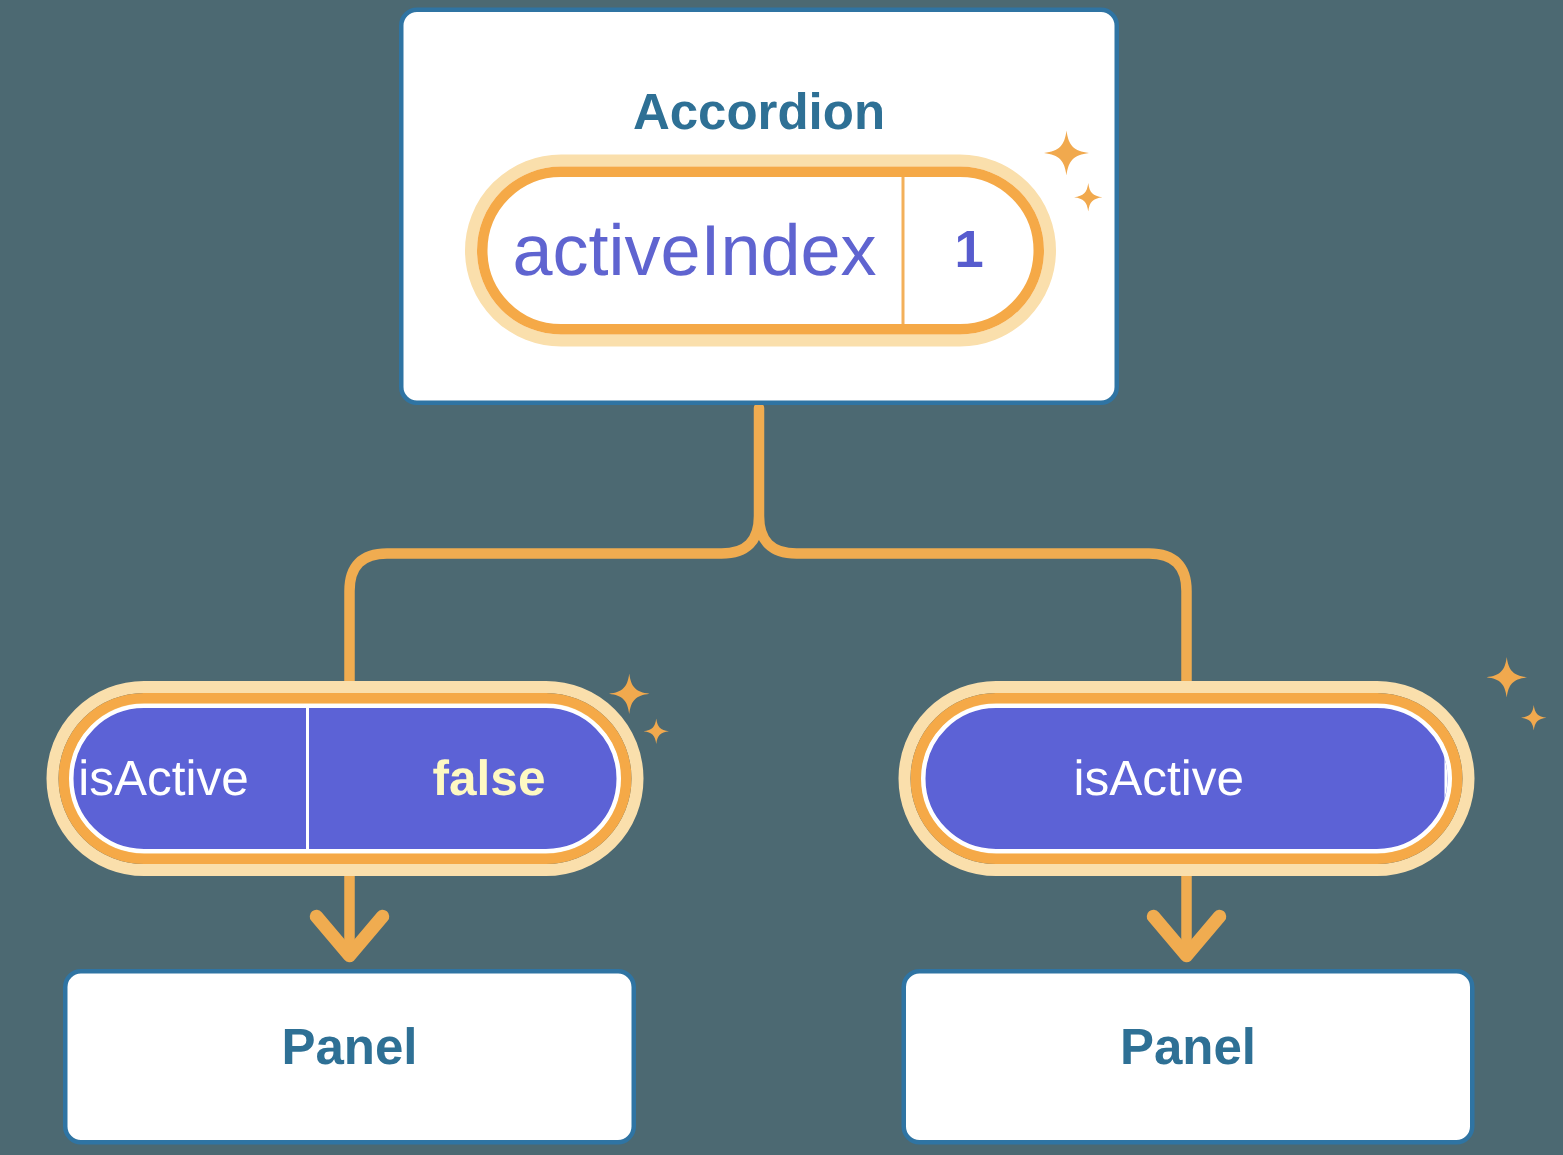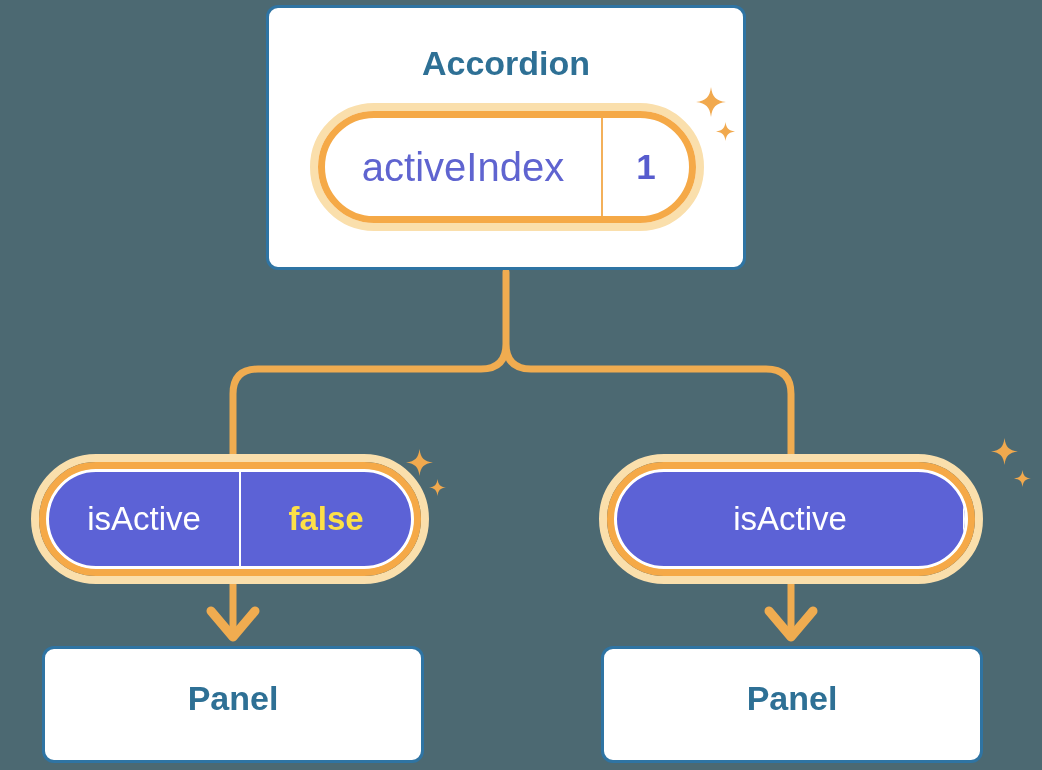--- a/index.html
+++ b/index.html
@@ -24,21 +24,21 @@
   }
   .accordion-box { left: 266px; top: 5px; width: 480px; height: 265px; }
   .node-title {
     position: absolute;
     left: 0; right: 0;
     text-align: center;
     font-size: 34px;
     font-weight: 600;
     color: #2E7095;
   }
-  .accordion-title { top: 36px; }
+  .accordion-title { top: 48px; }
 
   
   .pill-halo {
     position: absolute;
     border: 8px solid #FADFAC;
     border-radius: 999px;
     box-sizing: border-box;
     z-index: 3;
   }
   .pill-ring {
@@ -48,21 +48,21 @@
     box-sizing: border-box;
     display: flex;
     align-items: stretch;
     overflow: hidden;
     background: #ffffff;
   }
   .state-pill { left: 310px; top: 103px; width: 394px; height: 128px; }
   .state-label {
     flex: 1;
     display: flex; align-items: center; justify-content: center;
-    font-size: 40px;
+    font-size: 48px;
     color: #5F64D0;
   }
   .state-divider { width: 2px; background: #F3B05A; }
   .state-value {
     width: 86px;
     display: flex; align-items: center; justify-content: center;
     font-size: 35px;
     font-weight: 700;
     color: #575CCE;
   }
@@ -78,35 +78,36 @@
   }
   .prop-inner {
     width: 100%; height: 100%;
     box-sizing: border-box;
     background: #5C62D6;
     border: 3px solid #ffffff;
     border-radius: 999px;
     display: flex;
     align-items: stretch;
     overflow: hidden;
+    gap: 35px;
   }
   .prop-pill-left  { left: 31px;  top: 454px; width: 398px; height: 130px; }
   .prop-pill-right { left: 599px; top: 454px; width: 384px; height: 130px; }
   .prop-label {
     flex: 1;
     display: flex; align-items: center; justify-content: center;
     font-size: 33px;
     color: #ffffff;
   }
   .prop-divider { width: 2px; background: #ffffff; }
   .prop-value {
     display: flex; align-items: center; justify-content: center;
     font-size: 33px;
     font-weight: 700;
-    color: #fde047;
+    color: #fef9c3;
   }
   .prop-value-left  { width: 170px; }
   .prop-value-right { width: 140px; }
 
   
   .panel-left  { left: 42px;  top: 646px; width: 382px; height: 117px; }
   .panel-right { left: 601px; top: 646px; width: 382px; height: 117px; }
   .panel-title { top: 30px; }
 
   

